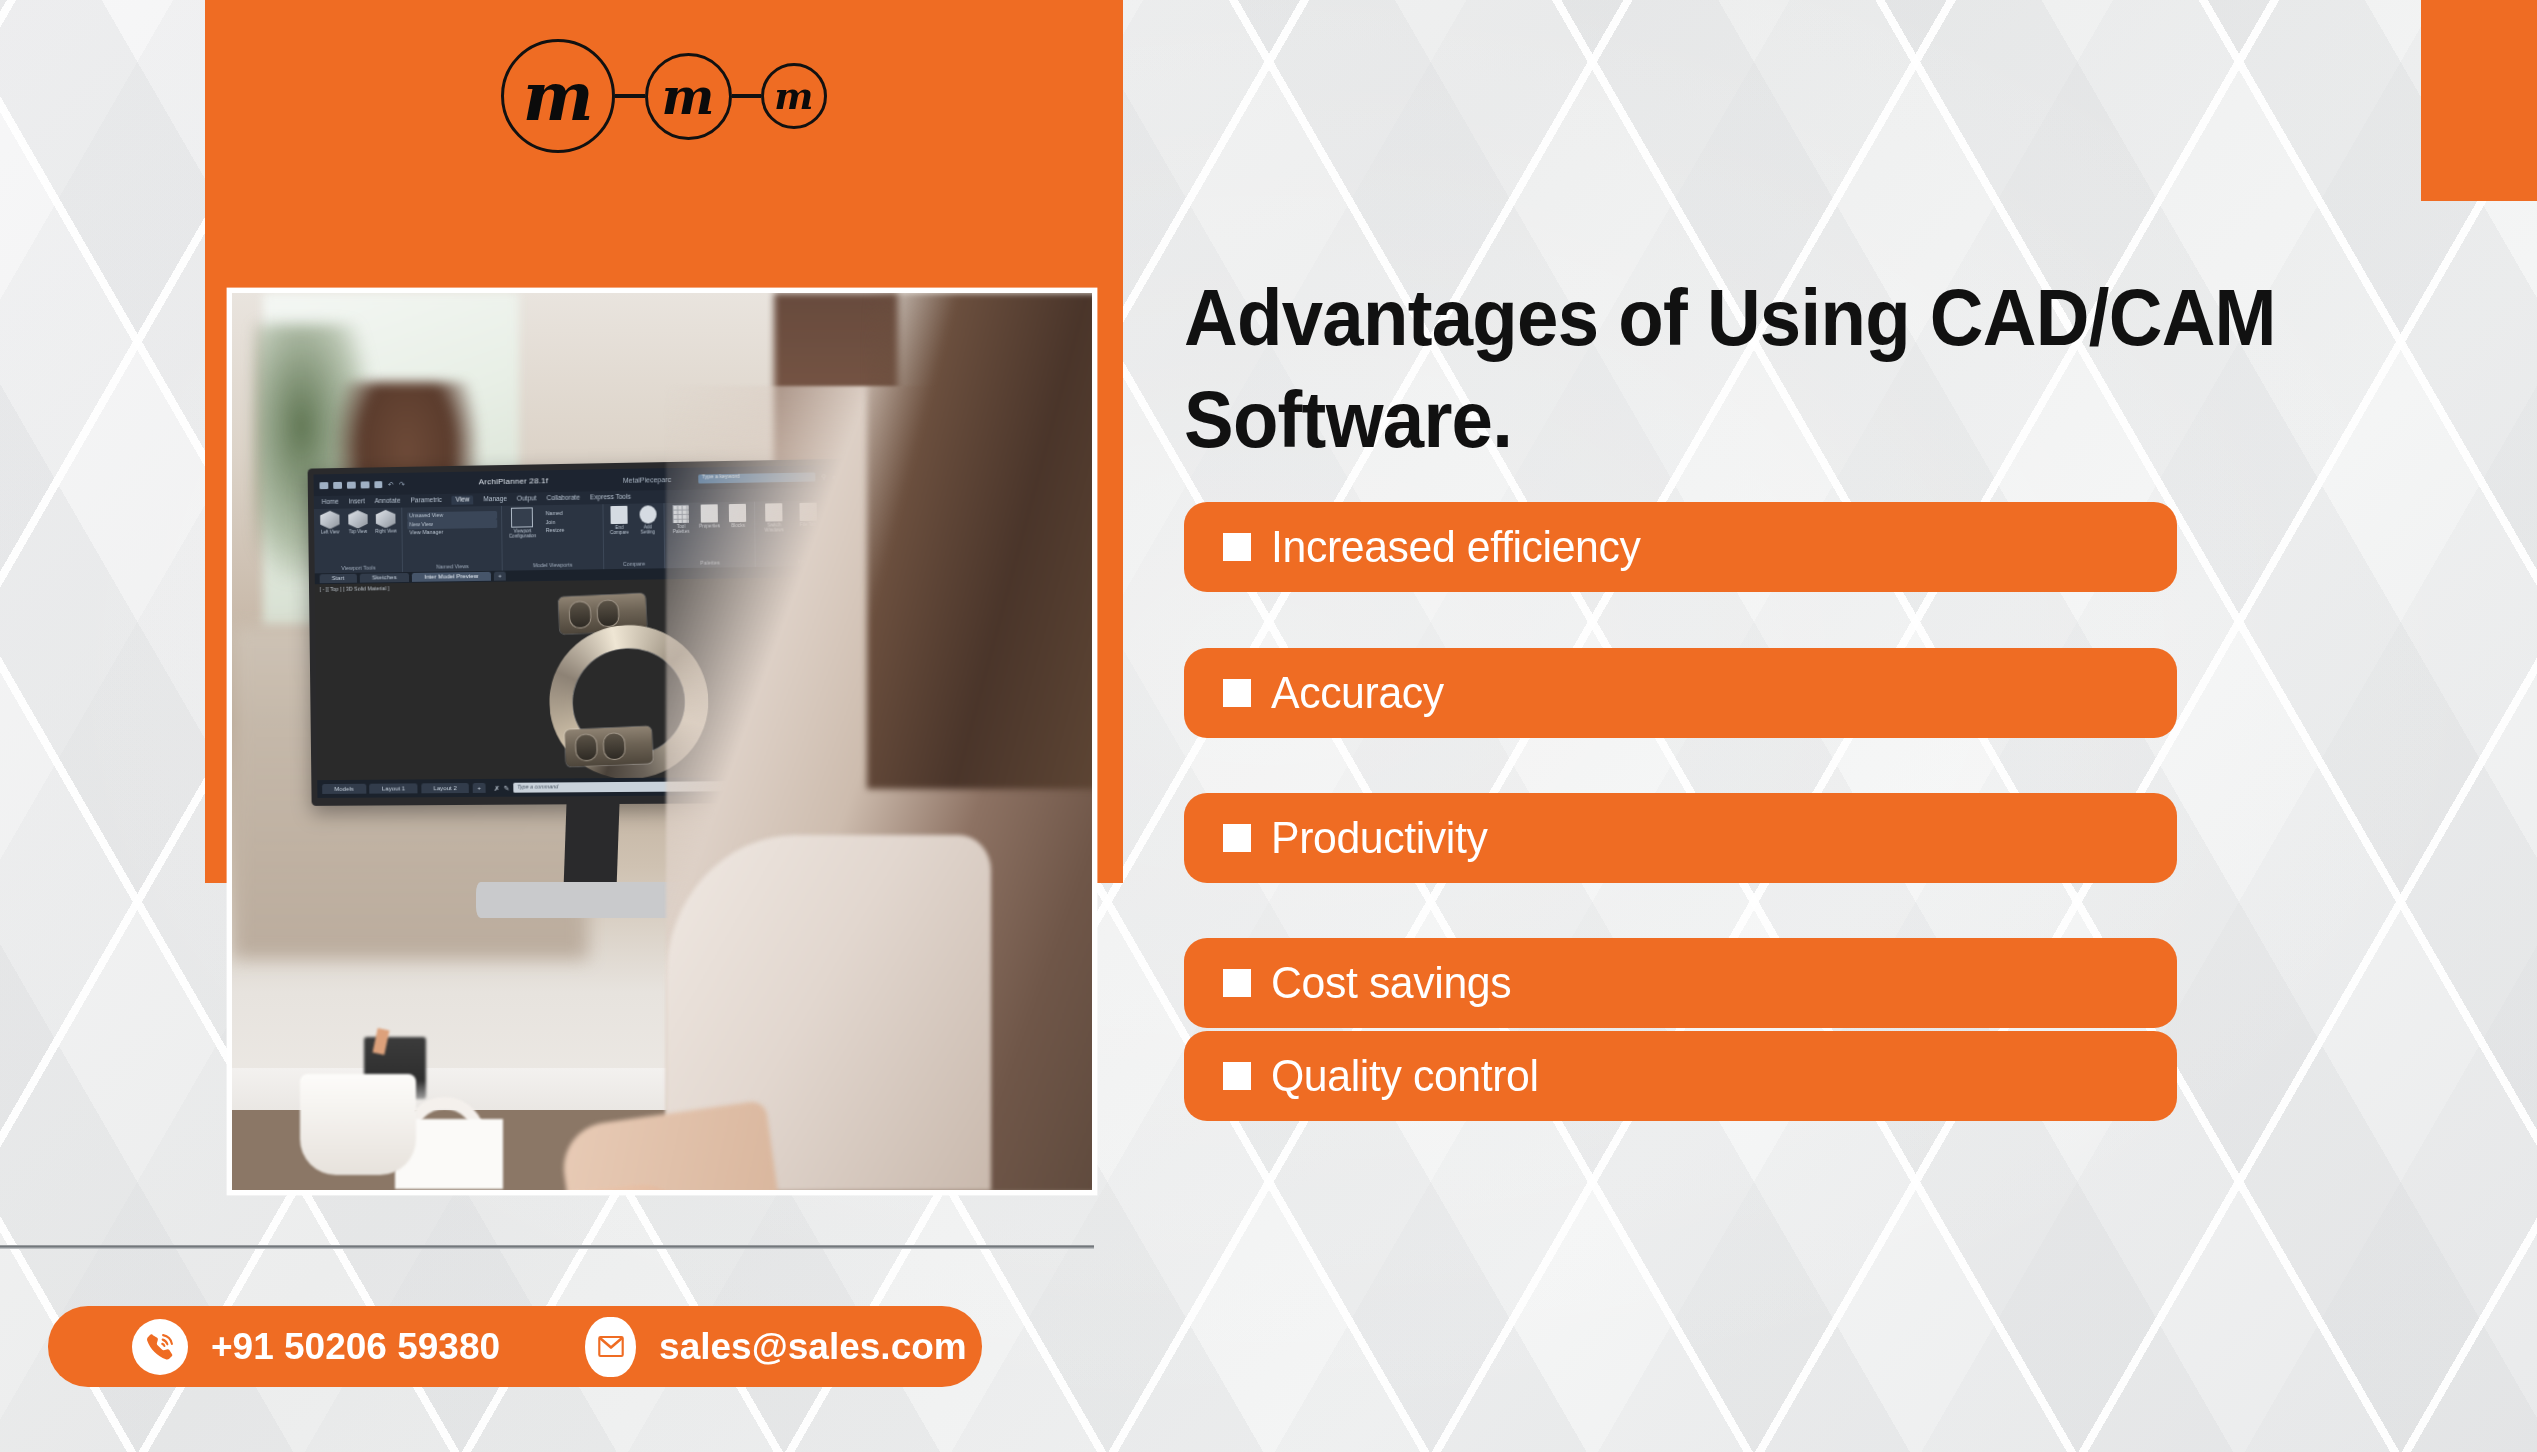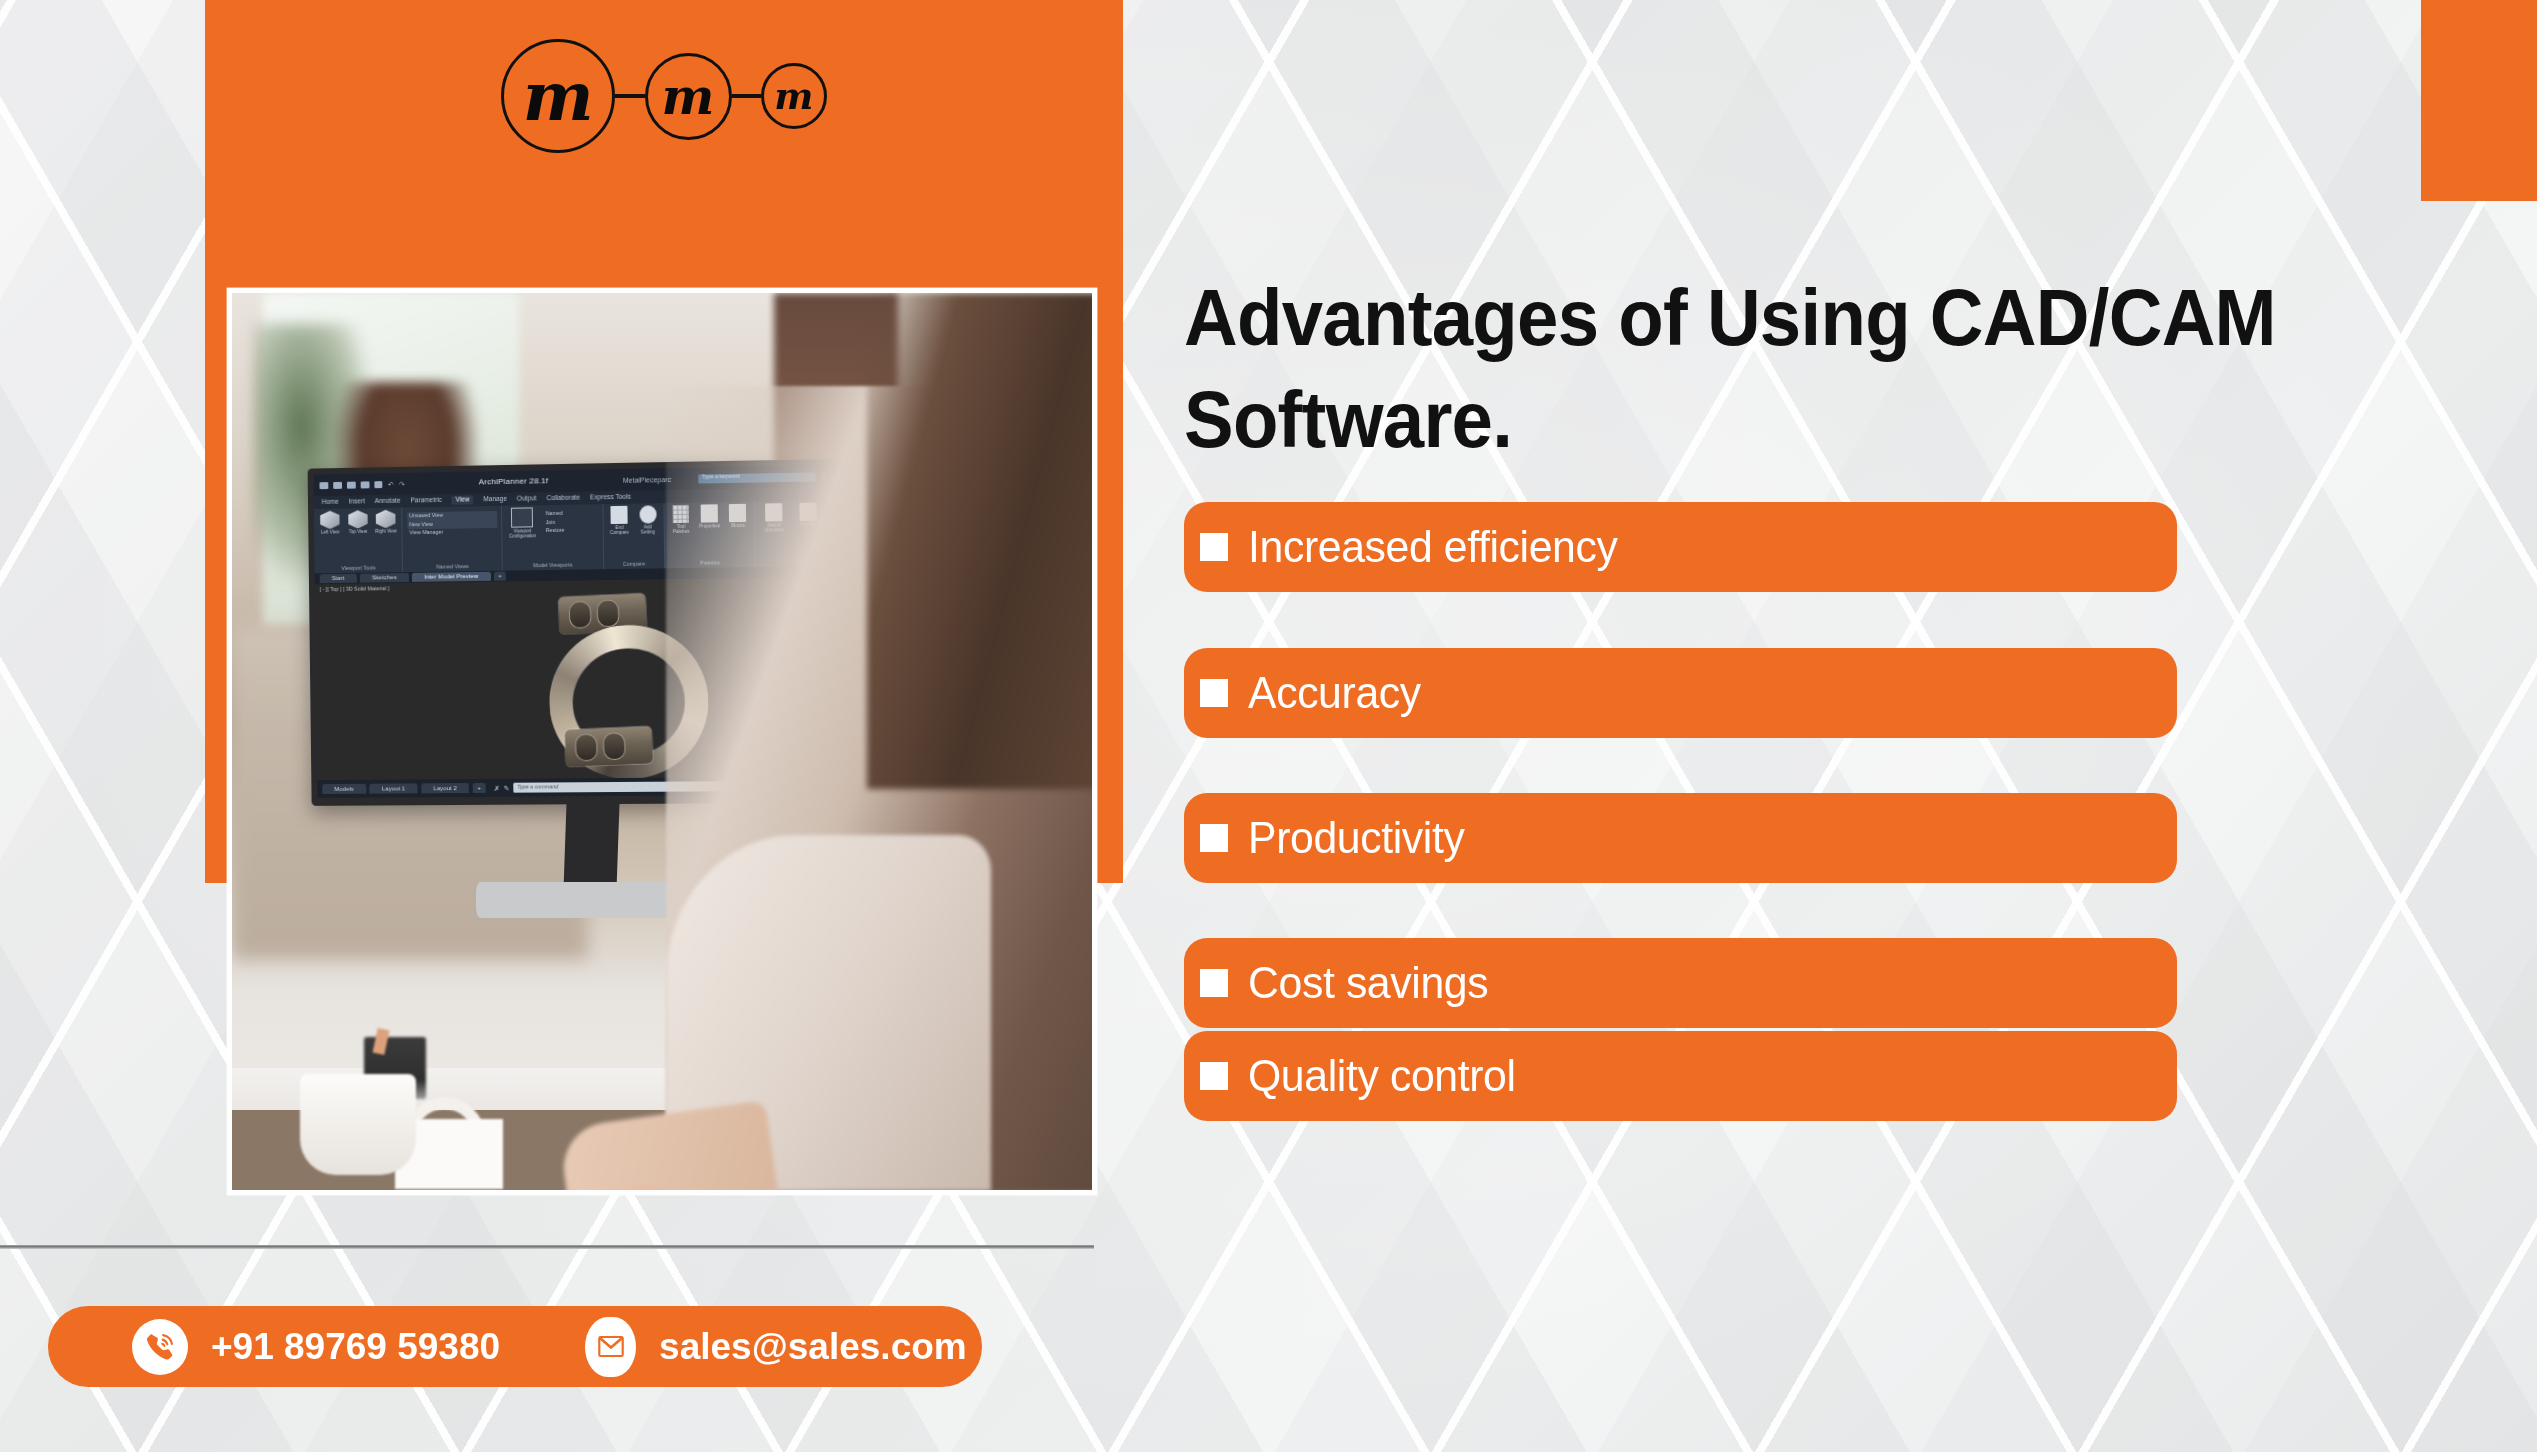--- a/index.html
+++ b/index.html
@@ -155,21 +155,21 @@
   .cad-sidestrip{position:absolute;right:0.8px;top:6.2px;width:9.3px;bottom:12.4px;display:flex;flex-direction:column;align-items:center;gap:7.7px;color:#8b98a8;font-size:5.4px;padding-top:1.5px;}
   .cad-status{position:absolute;left:0;right:0;bottom:0;height:18.6px;background:#1b222c;display:flex;align-items:center;gap:3.9px;padding:0 4.6px;}
   .cad-cmd{flex:1;height:10px;background:#c9d2db;border-radius:1.5px;color:#4a5664;font-size:5.4px;padding:1.5px 3.9px;box-sizing:border-box;font-style:italic;}
 
   
   .title{position:absolute;left:1184px;top:267px;width:1317px;color:#111;
          font-family:"Liberation Sans",sans-serif;font-weight:700;font-size:80px;line-height:1.27;letter-spacing:-0.8px;
          transform:scaleX(.93);transform-origin:left top;}
   .pills{position:absolute;left:1184px;top:0;}
   .pill{position:absolute;left:0;width:993px;height:90px;background:#ef6c23;border-radius:23px;
-        display:flex;align-items:center;gap:20px;padding-left:16px;box-sizing:border-box;}
+        display:flex;align-items:center;gap:20px;padding-left:39px;box-sizing:border-box;}
   .pill-bullet{width:28px;height:28px;background:#fff;flex:none;}
   .pill-label{color:#fff;font-size:45px;font-weight:400;letter-spacing:-0.4px;transform:scaleX(.95);transform-origin:left center;}
   .pill-0{top:502px;}
   .pill-1{top:648px;}
   .pill-2{top:793px;}
   .pill-3{top:938px;}
   .pill-4{top:1031px;}
 
   
   .divider{position:absolute;left:0;top:1245px;width:1094px;height:3.9px;
@@ -524,21 +524,21 @@
 <div class="contact">
   <div class="c-item c-phone">
     <span class="c-ico">
       <svg width="34" height="34" viewBox="0 0 24 24" aria-hidden="true">
         <path d="M6.6 3.2c-.5-.3-1.1-.2-1.5.2L3.6 5c-.7.7-.9 1.7-.6 2.6 1 3 2.8 5.7 5.1 8 2.3 2.3 5 4.1 8 5.1.9.3 1.9.1 2.6-.6l1.6-1.5c.4-.4.5-1 .2-1.5l-1.9-3c-.3-.4-.8-.6-1.3-.5l-2.6.7c-.4.1-.8 0-1.1-.3l-3.5-3.5c-.3-.3-.4-.7-.3-1.1l.7-2.6c.1-.5-.1-1-.5-1.3l-3-1.8z" fill="#ef6c23"></path>
         <path d="M14.2 3.6a7.8 7.8 0 0 1 6.2 6.2" fill="none" stroke="#ef6c23" stroke-width="1.5" stroke-linecap="round"></path>
         <path d="M13.9 6.8a5 5 0 0 1 3.3 3.3" fill="none" stroke="#ef6c23" stroke-width="1.5" stroke-linecap="round"></path>
         <path d="M13.6 9.8a2.3 2.3 0 0 1 1.5 1.5" fill="none" stroke="#ef6c23" stroke-width="1.5" stroke-linecap="round"></path>
       </svg>
     </span>
-    <span class="c-text">+91 89769 59380</span>
+    <span class="c-text">+91 50206 59380</span>
   </div>
   <div class="c-item c-mail">
     <span class="c-ico mail">
       <svg width="26" height="23" viewBox="0 0 24 20" aria-hidden="true">
         <rect x="1.2" y="1.2" width="21.6" height="17.6" rx="1.2" fill="none" stroke="#ef6c23" stroke-width="2"></rect>
         <path d="M1.8 2.2 12 11 22.2 2.2" fill="none" stroke="#ef6c23" stroke-width="2.4" stroke-linejoin="round"></path>
       </svg>
     </span>
     <span class="c-text">sales@sales.com</span>
   </div>

